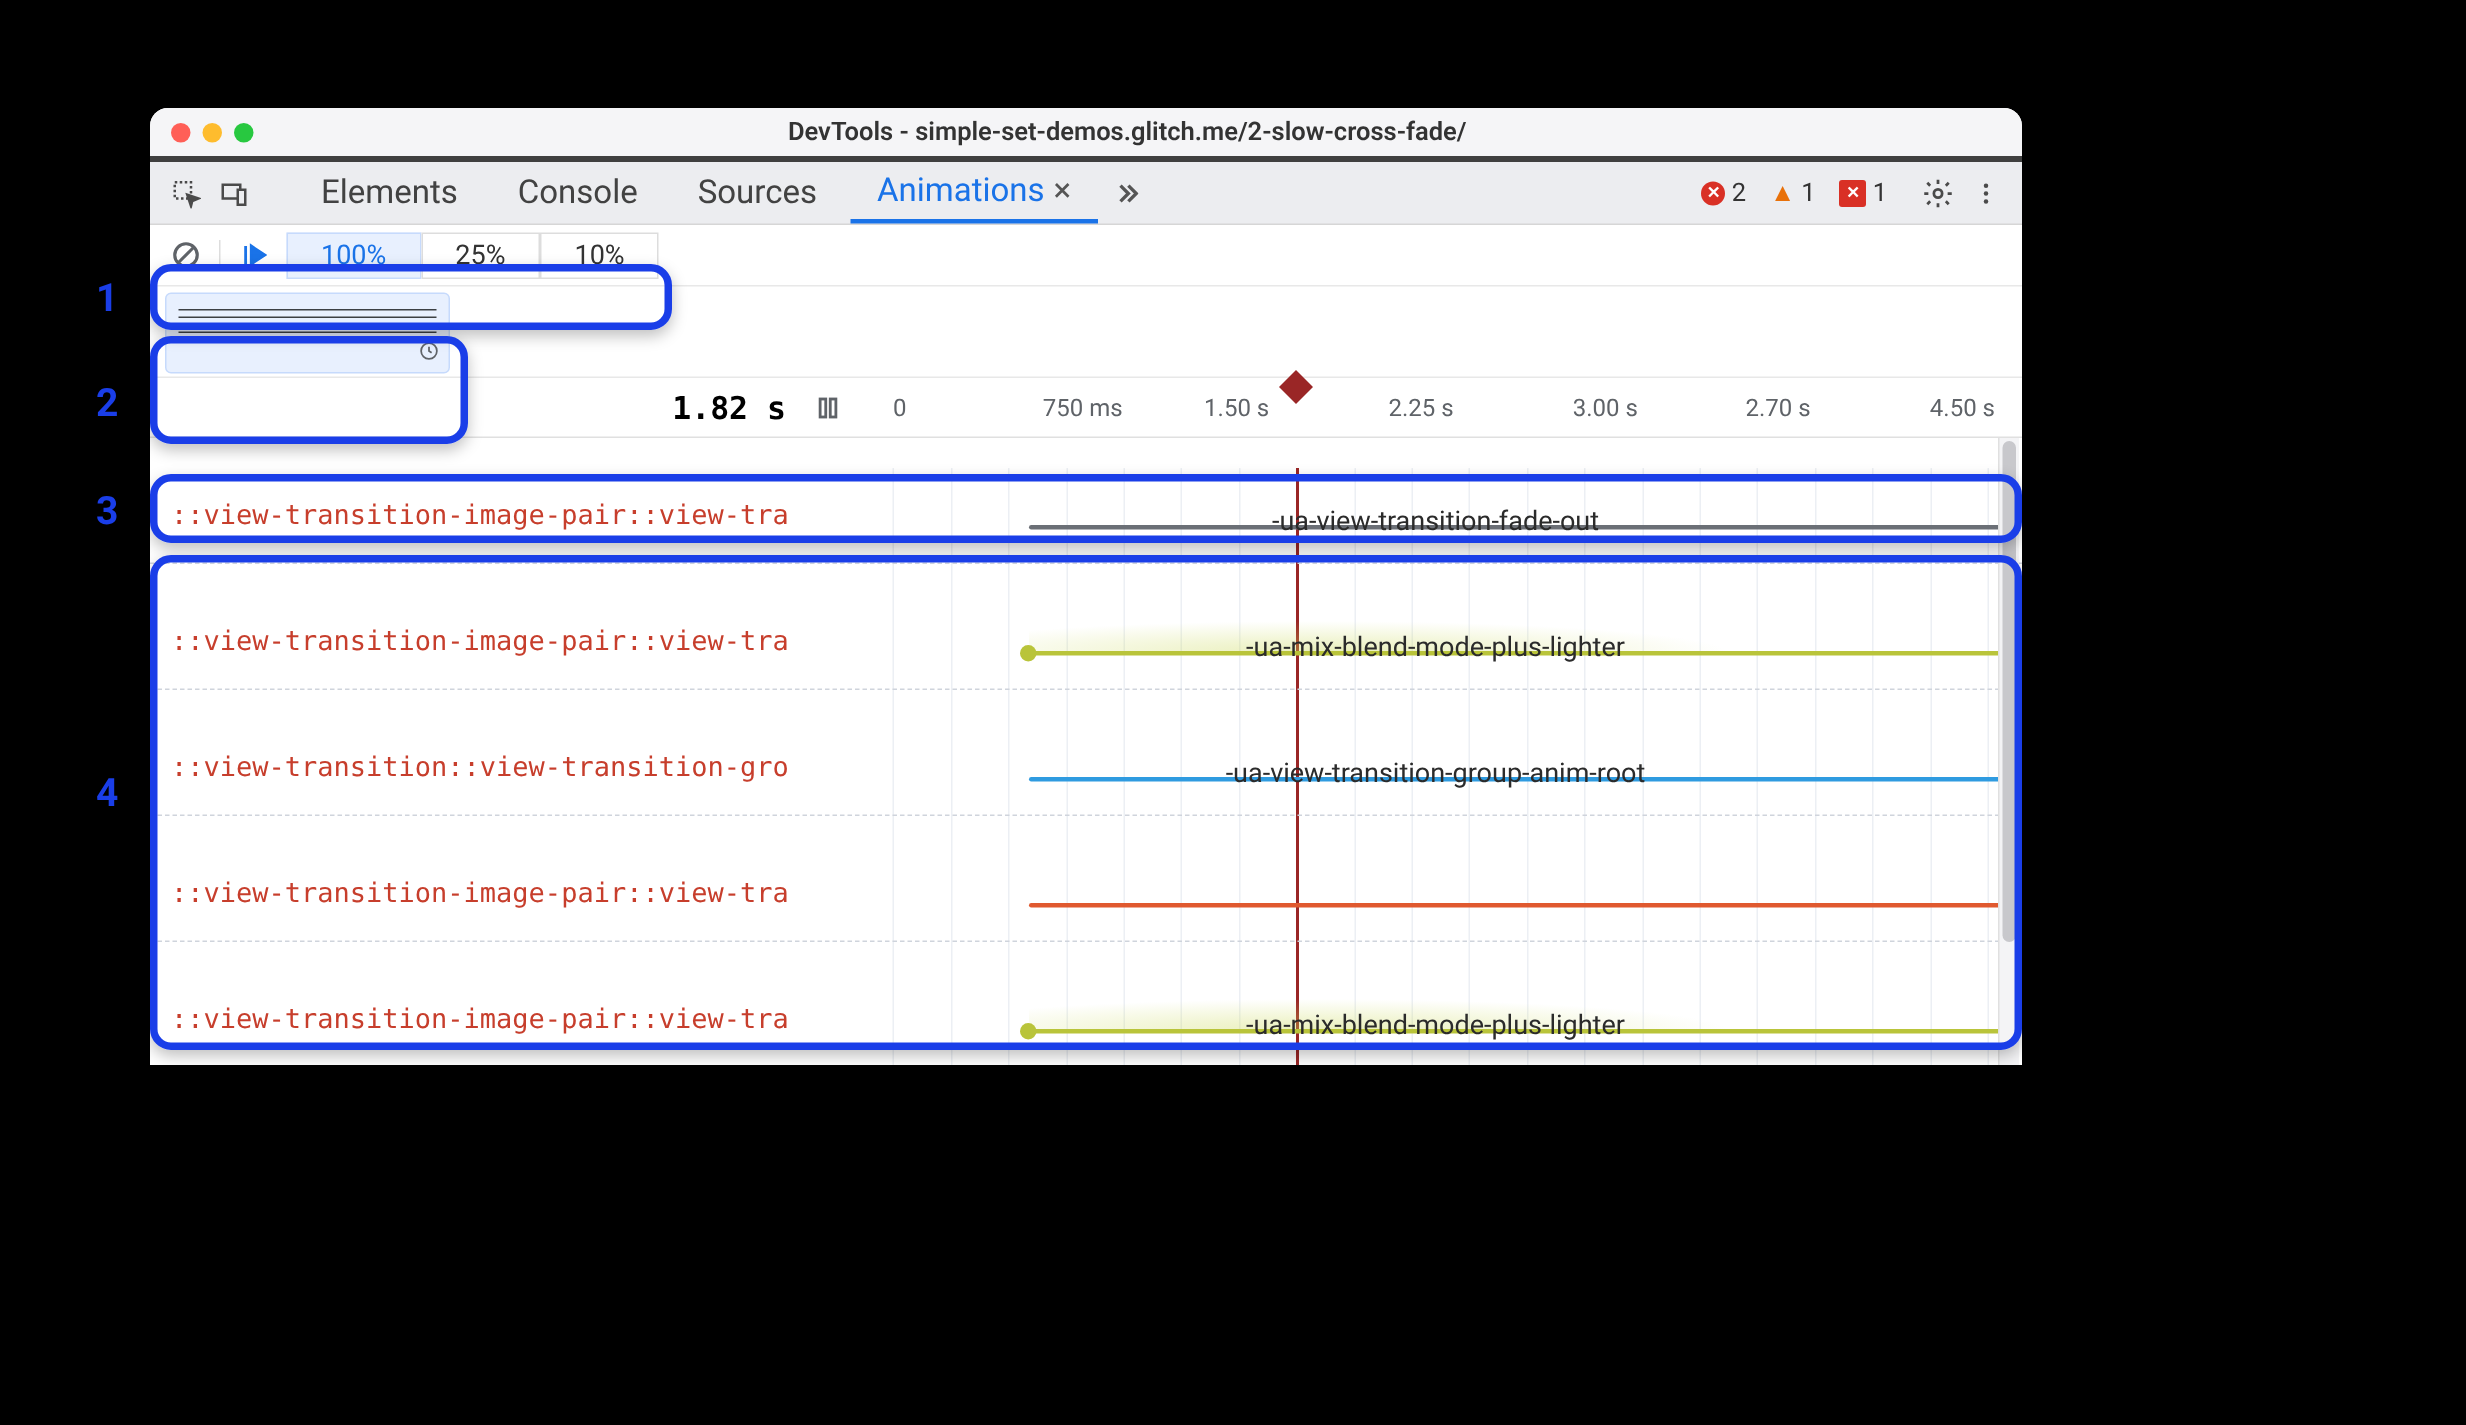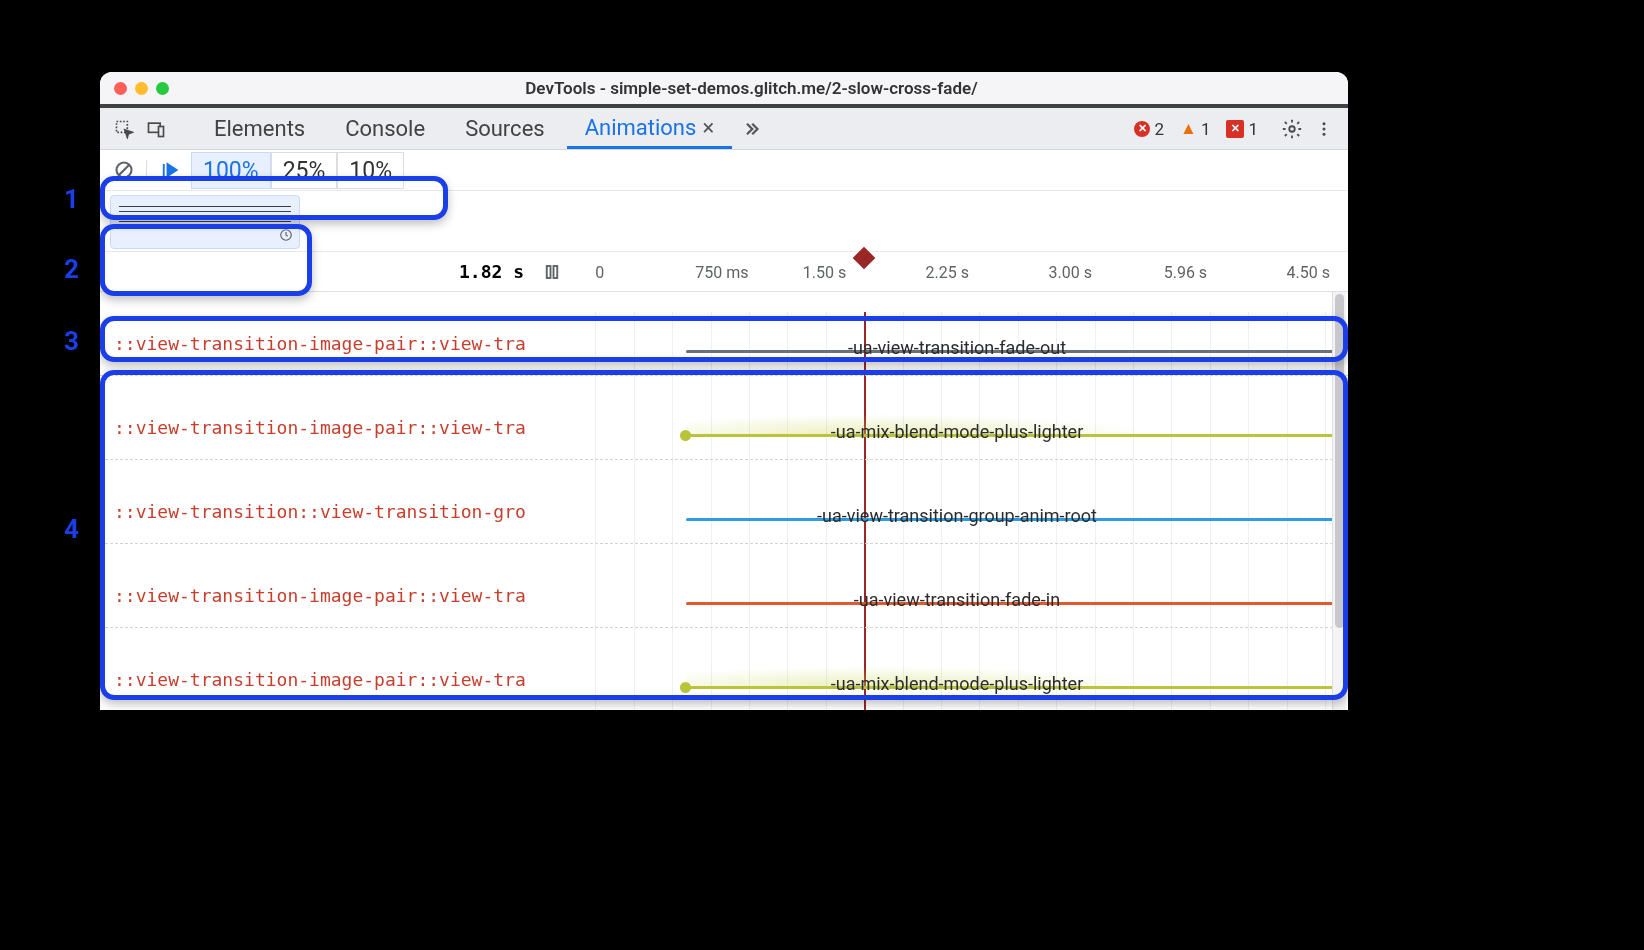--- a/index.html
+++ b/index.html
@@ -73,21 +73,21 @@
     background: #fff;
   }
   .ctrl-icon {
     width: 28px; height: 28px; display:flex;align-items:center;justify-content:center;
     color: #5f6368;
   }
   .ctrl-sep { width: 1px; height: 20px; background: #ddd; }
   .play-icon { color: #1a73e8; }
   .speed-group { display: flex; }
   .speed-btn {
-    padding: 4px 11px; font-size: 23px; background: #fff; border: 1px solid #ddd; color: #333;
+    padding: 4px 22px; font-size: 18px; background: #fff; border: 1px solid #ddd; color: #333;
     cursor: pointer;
   }
   .speed-btn.active { background: #e8f0fe; color: #1a73e8; border-color: #c6dafc; }
 
   .buffer-row {
     height: 62px; padding: 4px 10px; background: #fff;
     border-top: 1px solid #e8e8e8; border-bottom: 1px solid #e8e8e8;
   }
   .buffer-item {
     width: 190px; height: 54px; background: #e8f0fe; border: 1px solid #c6dafc;
@@ -102,21 +102,21 @@
 
   .ruler {
     height: 40px; display: flex; align-items: center; background: #fff;
     position: relative;
     border-bottom: 1px solid #e0e0e0;
   }
   .ruler-left {
     width: 480px; display: flex; align-items: center; justify-content: flex-end;
     gap: 14px; padding-right: 14px;
   }
-  .time-disp { font-family: ui-monospace, Menlo, monospace; font-size: 18px; font-weight: 600; }
+  .time-disp { font-family: ui-monospace, Menlo, monospace; font-size: 21px; font-weight: 600; }
   .ruler-right { flex: 1; position: relative; height: 100%; }
   .tick {
     position: absolute; top: 50%; transform: translateY(-50%); font-size: 16px; color: #5f6368;
   }
   .playhead-diamond {
     position: absolute; top: -2px; width: 16px; height: 16px; background: #9a2626;
     transform: translateX(-50%) rotate(45deg);
   }
 
   .tracks {
@@ -305,21 +305,21 @@
             </svg>
         </span>
       </div>
       <div class="ruler-right" id="ruler-ticks">
         <div class="playhead-diamond" id="playhead-d" style="left: 37%;"></div>
       <span class="tick" style="left: 2%;">0</span>
           <span class="tick" style="left: 15%;">750 ms</span>
           <span class="tick" style="left: 29%;">1.50 s</span>
           <span class="tick" style="left: 45%; text-align: center;">2.25 s</span>
           <span class="tick" style="left: 61%;">3.00 s</span>
-          <span class="tick" style="left: 76%;">5.96 s</span>
+          <span class="tick" style="left: 76%;">2.70 s</span>
           <span class="tick" style="left: 92%;">4.50 s</span>
         </div>
     </div>
 
     <div class="tracks">
       <div class="tracks-inner">
         <div class="gridlines" id="gridlines">
             <div class="gridline" style="left: 97%;"></div>
             <div class="gridline" style="left: 92%;"></div>
             <div class="gridline" style="left: 87%;"></div>
@@ -362,21 +362,20 @@
               <div class="track-label">::view-transition::view-transition-gro</div>
               <div class="track-lane">
                 <div class="track-line" style="background: rgb(47, 155, 224); top: 38px;"></div>
                 <div class="track-anim-label">-ua-view-transition-group-anim-root</div>
               </div>
             </div>
             <div class="track">
               <div class="track-label">::view-transition-image-pair::view-tra</div>
               <div class="track-lane">
                 <div class="track-line" style="background: rgb(224, 89, 47); top: 38px;"></div>
-                <div class="track-anim-label">-ua-view-transition-fade-in</div>
               </div>
             </div>
             <div class="track">
               <div class="track-label">::view-transition-image-pair::view-tra</div>
               <div class="track-lane">
                 <div class="ease-fill"></div>
                 <div class="track-line has-dot" style="background: rgb(185, 196, 58); top: 38px;"></div>
                 <div class="track-anim-label">-ua-mix-blend-mode-plus-lighter</div>
               </div>
             </div>

